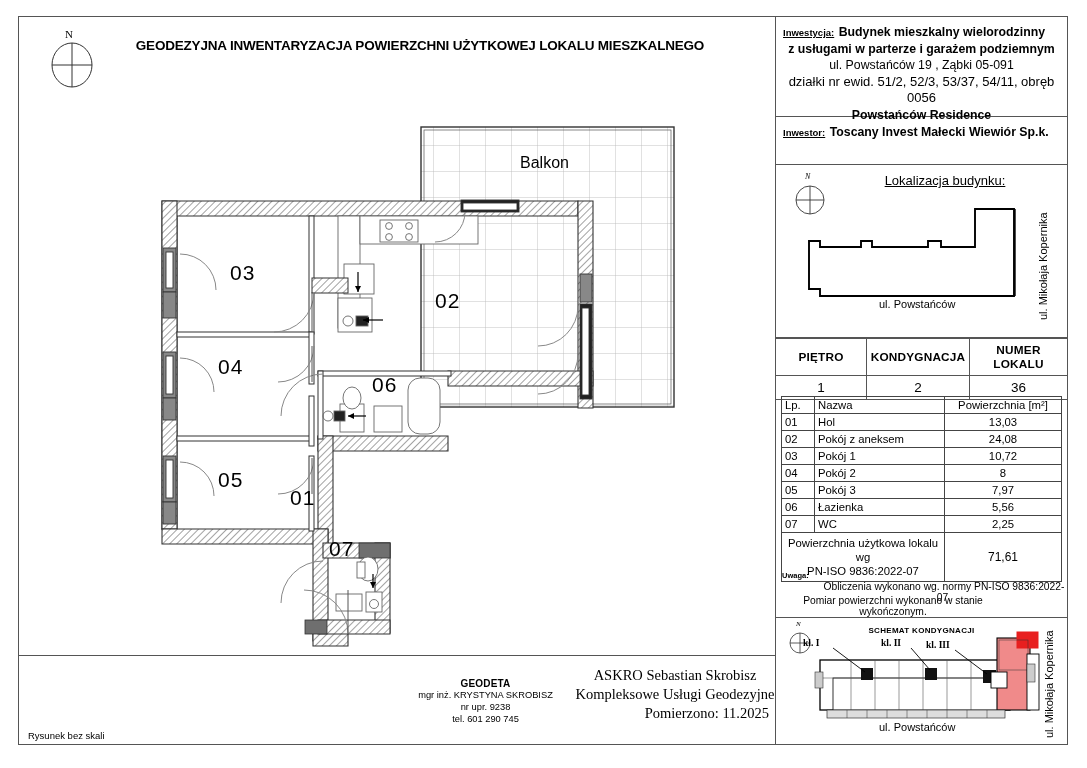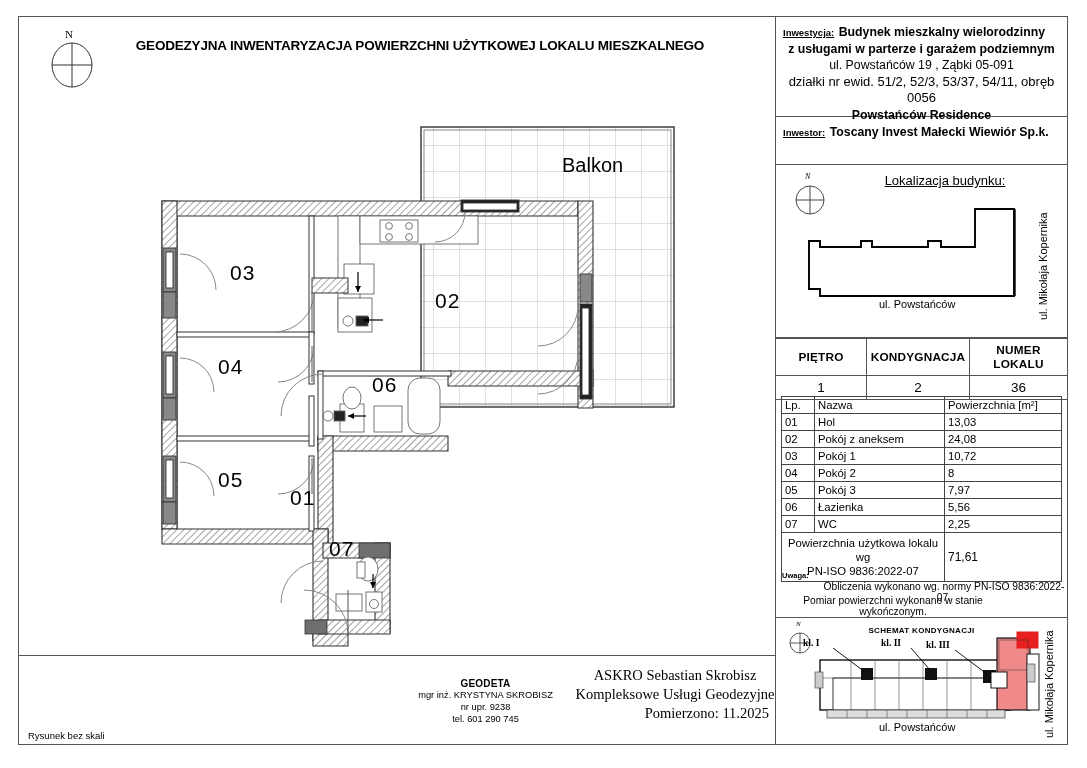--- a/index.html
+++ b/index.html
@@ -27,21 +27,21 @@
   .pt{position:absolute;left:775px;top:338px;width:293px;border-collapse:collapse;}
   .pt td{border:1px solid #555;text-align:center;font-size:11.5px;padding:4px 0;}
   .pt .hdr{font-weight:bold;font-size:11.8px;letter-spacing:0.2px;}
   .pt .val{font-size:13.5px;font-family:"Liberation Sans",sans-serif;}
 
   
   .at{position:absolute;left:781px;top:396px;width:281px;border-collapse:collapse;}
   .at td{border:1px solid #444;font-size:11.3px;padding:1.5px 3px;height:13px;}
   .at .c-lp{width:26px;text-align:left;}
   .at .c-nm{text-align:left;}
-  .at .c-ar{width:110px;text-align:left;}
+  .at .c-ar{width:110px;text-align:center;}
   .at .sum{text-align:center;font-size:11.3px;line-height:14px;padding:3px 2px;}
 
   
   .uwaga{position:absolute;left:775px;top:568px;width:293px;height:50px;box-sizing:border-box;
      border-bottom:1.2px solid #555;}
   .uwaga .hd{position:absolute;left:7px;top:3px;font-size:7.5px;font-weight:bold;}
   .uwaga .t1{position:absolute;left:0;top:13px;width:254px;text-align:center;font-size:10.3px;margin-left:42px;}
   .uwaga .t2{position:absolute;left:0;top:27px;width:236px;text-align:center;font-size:10.3px;}
 
   
@@ -56,21 +56,21 @@
   .geodeta .g1{font-size:10px;font-weight:bold;letter-spacing:0.2px;}
   .geodeta .g2{font-size:9.3px;line-height:12px;}
   .askro{position:absolute;left:575px;top:666px;width:200px;text-align:center;
      font-family:"Liberation Serif",serif;font-size:14.5px;line-height:19px;}
   .askro .last{text-align:right;padding-right:6px;}
   .noscale{position:absolute;left:28px;top:730px;font-size:9.5px;}
 
   
   #plan{position:absolute;left:18px;top:16px;width:757px;height:639px;}
   .rnum{position:absolute;font-size:21px;font-family:"Liberation Sans",sans-serif;letter-spacing:1px;}
-  .balkonlbl{position:absolute;font-size:20px;margin-left:42px;}
+  .balkonlbl{position:absolute;font-size:16px;}
 </style>
 </head>
 <body>
 
 <div id="sheet">
 
   <div class="frame"></div>
   <div class="vdiv"></div>
   <div class="hdiv-left"></div>
 

